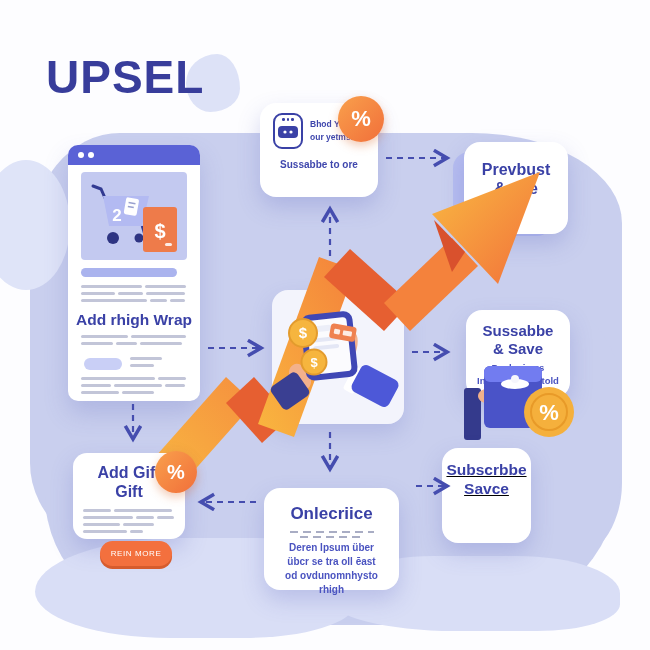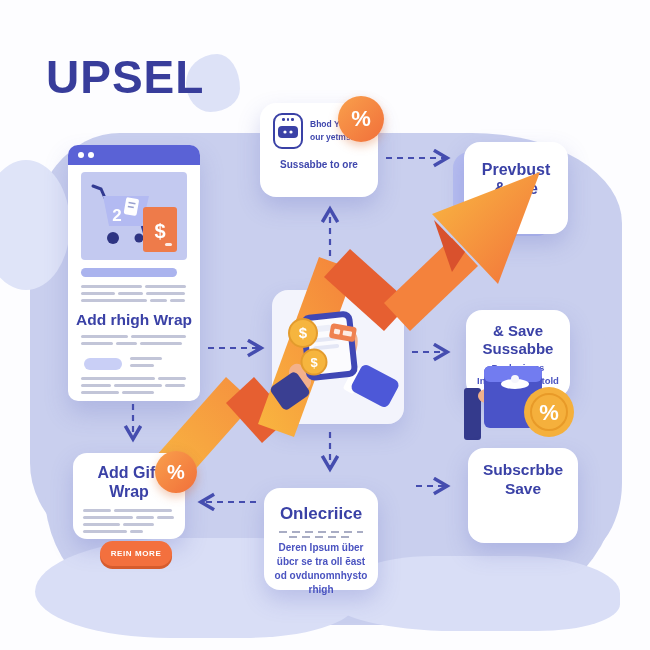--- a/index.html
+++ b/index.html
@@ -41,21 +41,21 @@
   .browser-h{position:absolute;left:0;top:166px;width:100%;text-align:center;
     font-size:15.5px;font-weight:800;color:#3a41a6;}
   .pillrow{position:absolute;left:16px;top:212px;display:flex;align-items:center;gap:8px;}
   .pill-btn{width:38px;height:12px;background:#c9cff6;border-radius:6px;}
   
   .badge{position:absolute;border-radius:50%;display:flex;align-items:center;justify-content:center;
     background:linear-gradient(135deg,#f9a04c,#f16f3a);color:#fff;font-weight:800;
     box-shadow:0 4px 10px rgba(220,110,50,.35);}
   
   .btn-orange{position:absolute;left:100px;top:541px;width:72px;height:25px;background:#f3703e;
-    border:none;border-radius:13px;color:#fff;font-weight:700;font-size:8px;letter-spacing:.6px;
+    border:none;border-radius:13px;color:#fff;font-weight:400;font-size:8px;letter-spacing:.6px;
     font-family:"Liberation Sans",sans-serif;box-shadow:0 3px 0 #d65c2e;cursor:pointer;}
   
   .dash-line{height:2px;background-image:repeating-linear-gradient(90deg,#a9adc4 0 8px,transparent 8px 13px);
     margin:3px auto;}
   svg text{font-family:"Liberation Sans",sans-serif;font-weight:bold;}
   .noevents{pointer-events:none;}
 </style>
 </head>
 <body>
 
@@ -228,59 +228,59 @@
       <rect x="73" y="45" width="9" height="5" rx="1" fill="#fff" opacity=".85"></rect>
     </g>
     <circle cx="33" cy="48" r="14" fill="#f6b53e" stroke="#e39b2d" stroke-width="2"></circle>
     <text x="33" y="53" font-size="15" fill="#fff" text-anchor="middle">$</text>
     <circle cx="44" cy="77" r="12.5" fill="#f6b53e" stroke="#e39b2d" stroke-width="2"></circle>
     <text x="44" y="82" font-size="13" fill="#fff" text-anchor="middle">$</text>
   </svg>
 
   <div class="card" style="left:466px;top:310px;width:104px;height:88px;">
     <h3 style="margin-top:12px;font-size:15px;">
+      <div>Sussabbe</div>
       <div>&amp; Save</div>
-      <div>Sussabbe</div>
     </h3>
     <div class="body-txt" style="margin:4px auto 0;width:92px;font-size:9.5px;line-height:1.35;">Poclusimas Inusatoun est told</div>
   </div>
   <svg class="abs noevents" style="left:458px;top:358px" width="125" height="85" viewBox="0 0 125 85">
     <rect x="6" y="30" width="17" height="52" rx="3" fill="#343a8c"></rect>
     <ellipse cx="33" cy="38" rx="13" ry="8" fill="#f0b08a"></ellipse>
     <rect x="26" y="8" width="58" height="62" rx="6" fill="#4a53c8"></rect>
     <rect x="26" y="8" width="58" height="16" rx="6" fill="#727cf0"></rect>
     <ellipse cx="57" cy="26" rx="14" ry="5" fill="#fff"></ellipse>
     <circle cx="57" cy="21" r="4" fill="#f6f6fc"></circle>
     <circle cx="91" cy="54" r="25" fill="#f5b03c"></circle>
     <circle cx="91" cy="54" r="18" fill="none" stroke="#e89a28" stroke-width="2"></circle>
     <text x="91" y="62" font-size="22" fill="#fff" text-anchor="middle">%</text>
   </svg>
 
-  <div class="card" style="left:468px;top:448px;width:110px;height:95px;">
+  <div class="card" style="left:442px;top:448px;width:89px;height:95px;text-decoration:underline;">
     <h3 style="margin-top:13px;font-size:15.5px;">
       <div>Subscrbbe</div>
-      <div>Save</div>
-    </h3>
-  </div>
-
-  <div class="card" style="left:264px;top:488px;width:114px;height:102px;">
+      <div>Savce</div>
+    </h3>
+  </div>
+
+  <div class="card" style="left:264px;top:488px;width:135px;height:102px;">
     <h3 style="margin-top:16px;font-size:17px;">
       <div>Onlecriice</div>
     </h3>
     <div style="margin-top:7px;">
       <div class="dash-line" style="width:84px;"></div>
       <div class="dash-line" style="width:64px;"></div>
     </div>
     <div class="body-txt" style="margin:3px auto 17px;width:98px;font-size:10px;line-height:1.4;">Deren Ipsum über übcr se tra oll ēast od ovdunomnhysto rhigh</div>
   </div>
 
   <div class="card" style="left:73px;top:453px;width:112px;height:86px;border-radius:14px;">
     <h3 style="margin-top:10px;font-size:16px;">
       <div>Add Gift</div>
-      <div>Wrap</div>
+      <div>Gift</div>
     </h3>
     <div style="margin:8px auto 0;width:92px;">
       <div class="ph-row">
           <i style="width:30%"></i>
           <i style="width:64%"></i>
         </div>
       <div class="ph-row">
           <i style="width:54%"></i>
           <i style="width:20%"></i>
           <i style="width:18%"></i>

